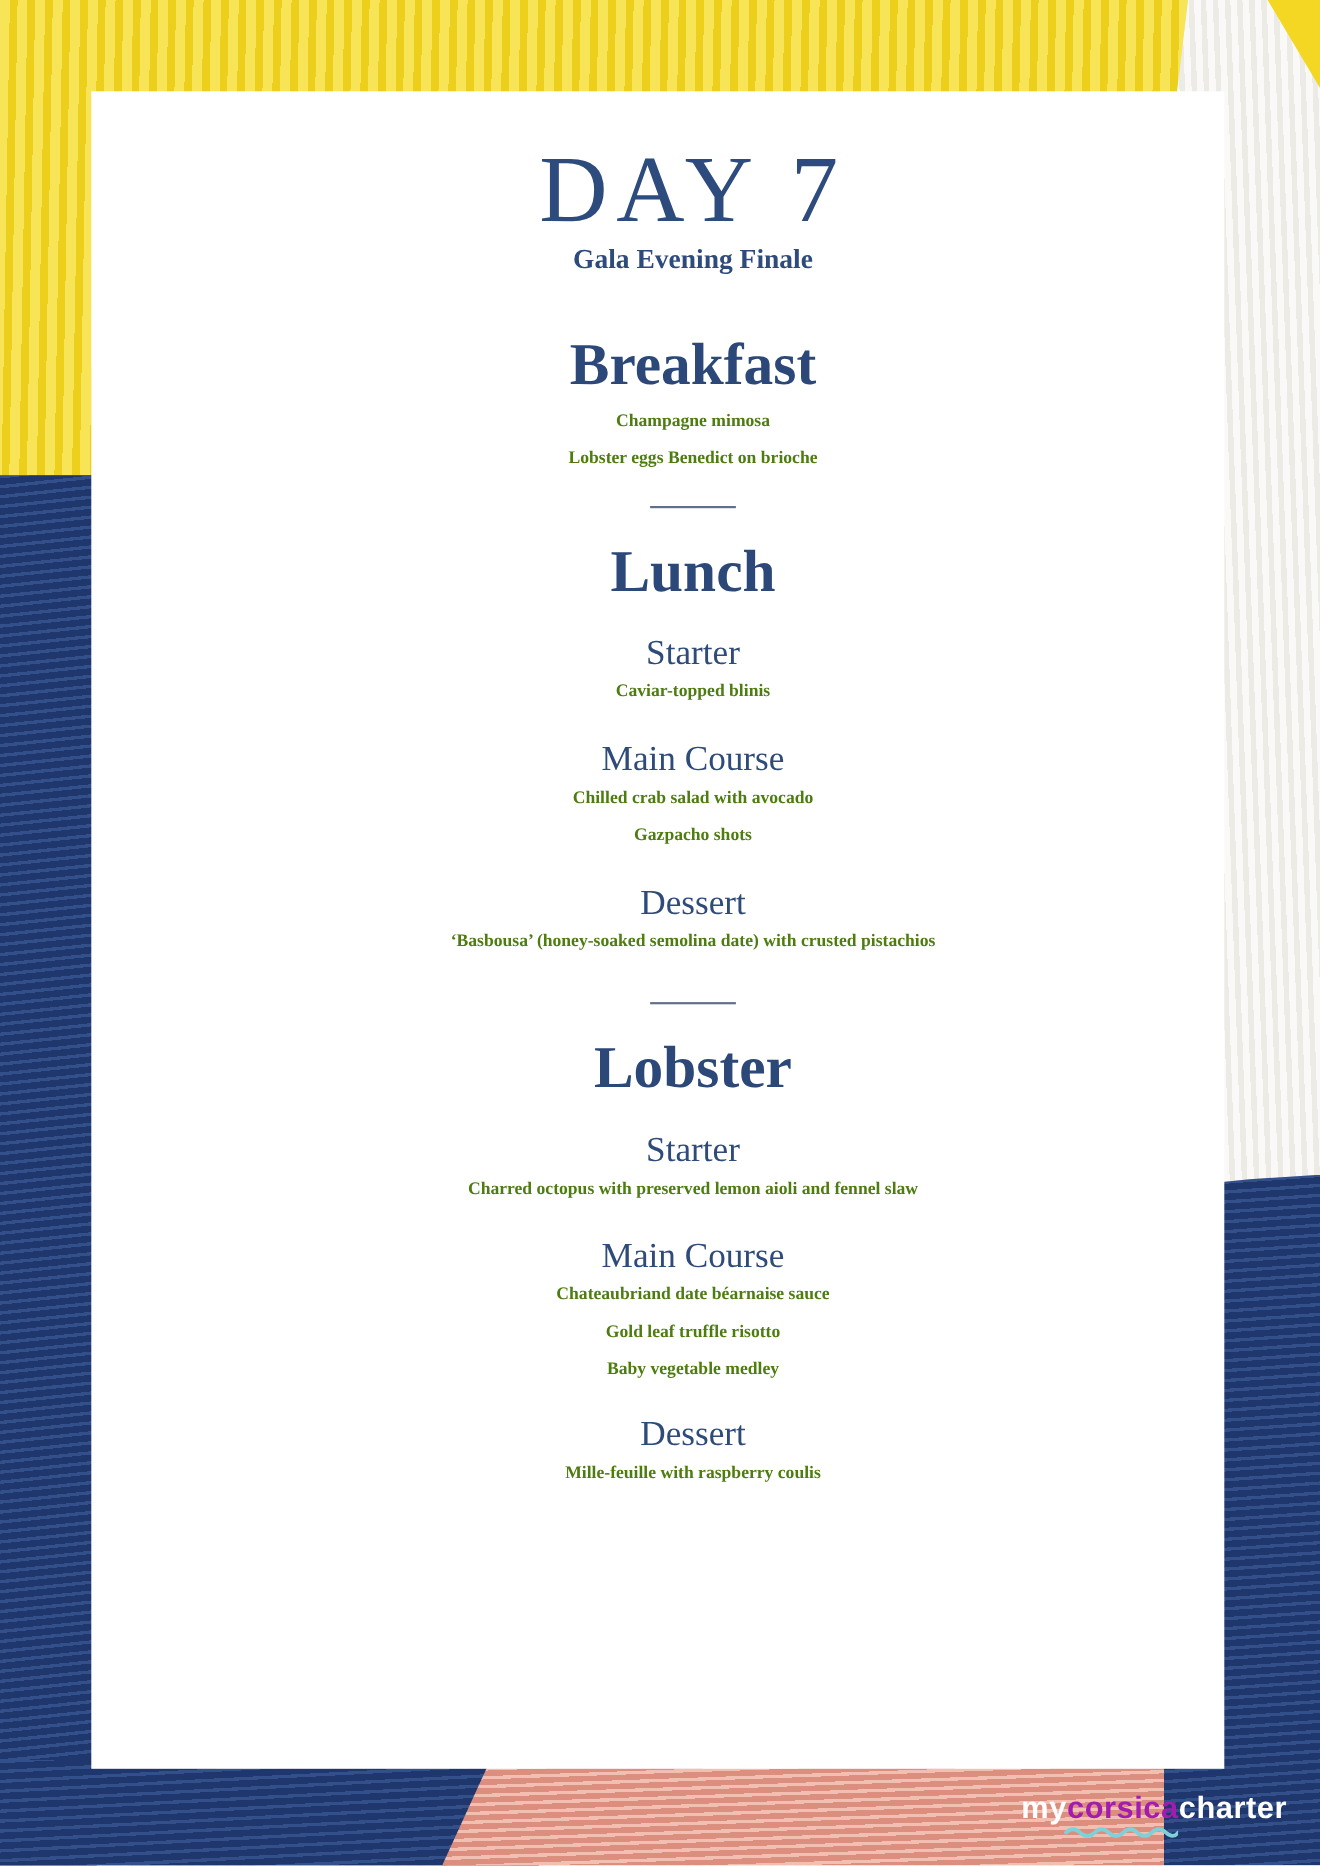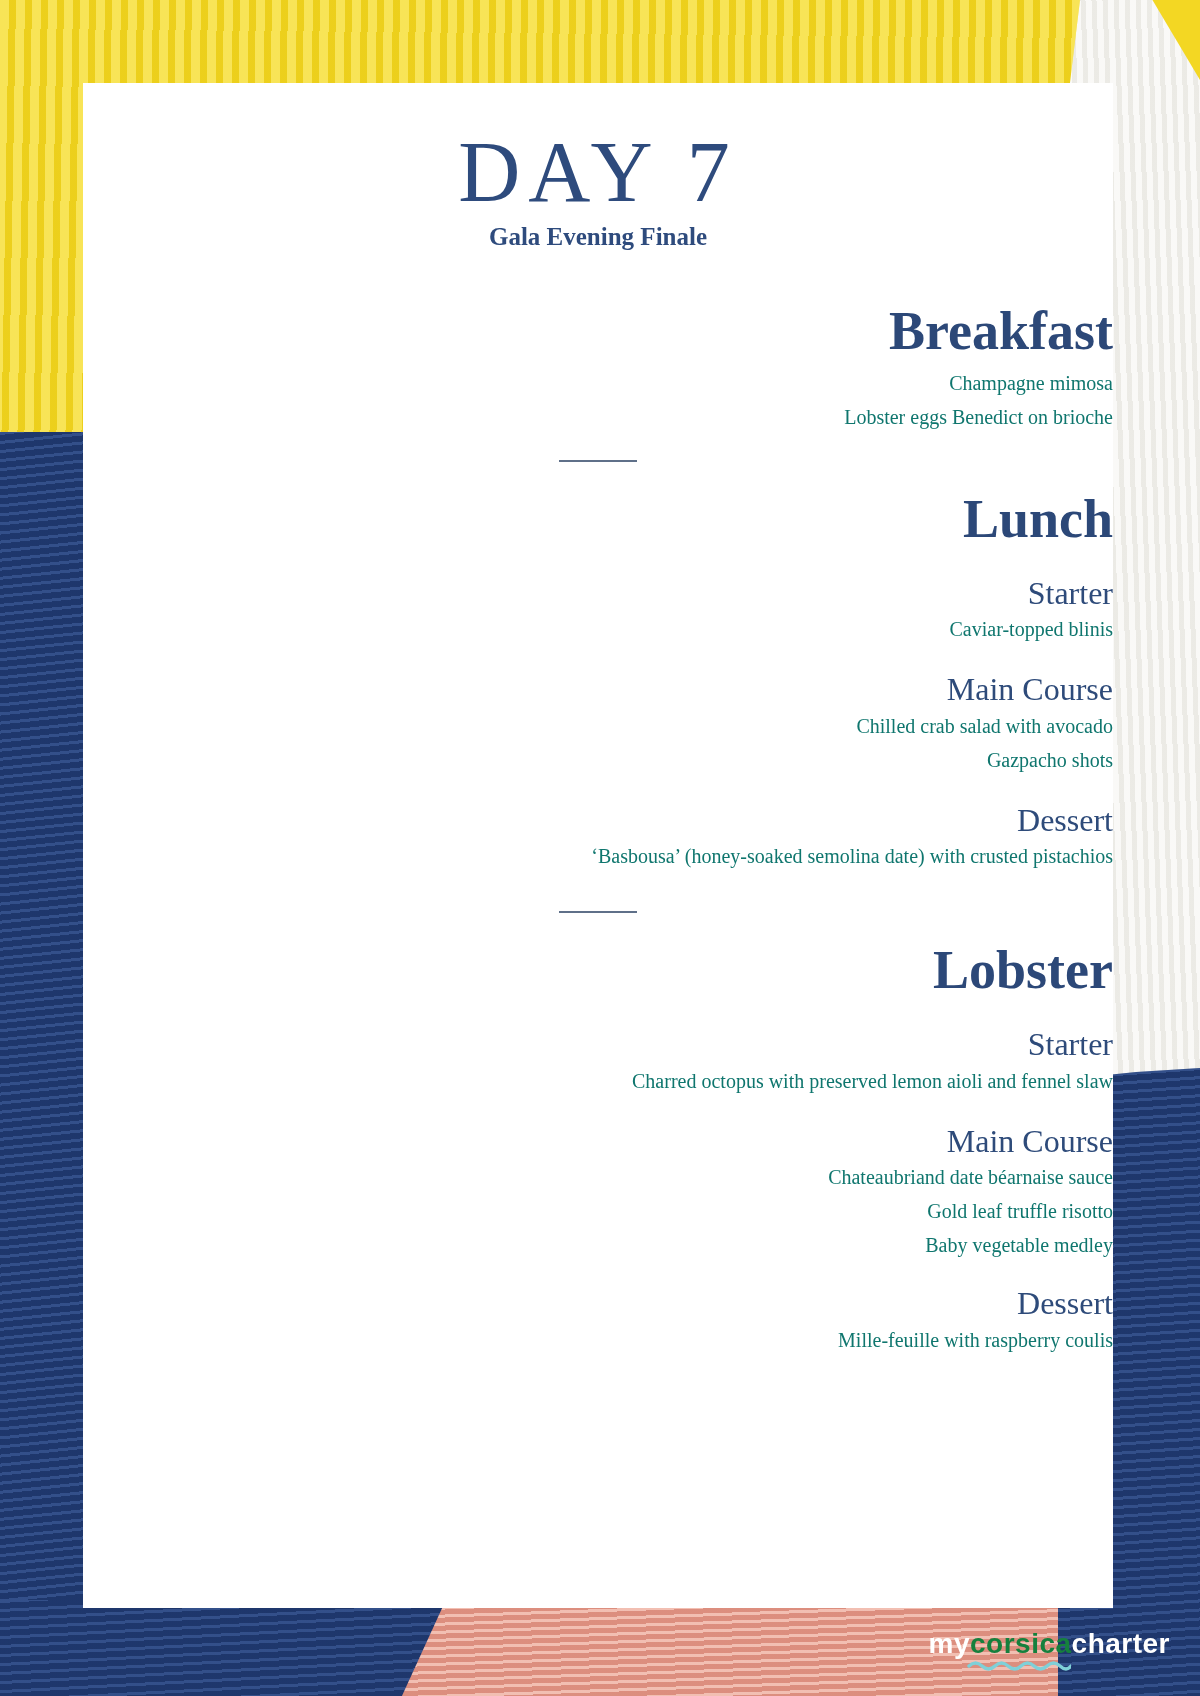--- a/index.html
+++ b/index.html
@@ -62,80 +62,82 @@
   
   .menu-card {
     position: absolute; left: 83px; top: 83px; width: 1030px; height: 1525px;
     background: #ffffff; z-index: 5;
   }
   .card-content {
     width: 100%;
     padding-top: 40px;
     text-align: center;
     color: #2e4b7a;
+    margin-left: 32px;
   }
   .day-title {
     margin: 0;
     font-size: 86px;
     font-weight: 400;
     letter-spacing: 8px;
     line-height: 1.15;
     color: #2e4b7d;
   }
   .subtitle {
     margin: 0;
     font-size: 25px;
     font-weight: 700;
     line-height: 1.2;
     color: #2e4b7d;
   }
-  .menu-section { margin: 0; text-align: right; }
+  .menu-section { margin: 0; }
   .section-breakfast { margin-top: 48px; }
   .section-lunch, .section-dinner { margin-top: 26px; }
   .section-title {
     margin: 0;
     font-size: 54px;
     font-weight: 700;
     line-height: 1.15;
     color: #2c4878;
   }
   .section-items { margin-top: 4px; }
   .course-group { margin-top: 24px; }
   .course-group.tight { margin-top: 22px; }
   .course-heading {
     margin: 0;
     font-size: 32px;
     font-weight: 400;
     line-height: 1.2;
     color: #2e4b7a;
   }
   .menu-item {
-    font-size: 20px;
+    font-size: 16px;
     line-height: 34px;
-    color: #0f766e;
+    color: #4d7c0f;
+    font-weight: bold;
   }
   .divider {
     width: 78px; height: 2px;
     margin: 26px auto 0 auto;
     background: #5f7089;
     border: none;
   }
   .divider.wide-gap { margin-top: 38px; }
 
   
   .logo {
     position: absolute; right: 30px; top: 1628px; z-index: 6;
     font-family: "Liberation Sans", sans-serif;
     font-weight: 700;
     font-size: 28px;
     letter-spacing: 0.5px;
     white-space: nowrap;
   }
   .logo-word-white { color: #ffffff; }
-  .logo-word-blue  { color: #15803d; }
+  .logo-word-blue  { color: #a21caf; }
   .logo-wave {
     position: absolute; left: 38px; top: 30px; width: 104px; height: 14px;
   }
 </style>
 </head>
 <body>
 
 <div class="stage">
 
   <div class="bg-base"></div>

